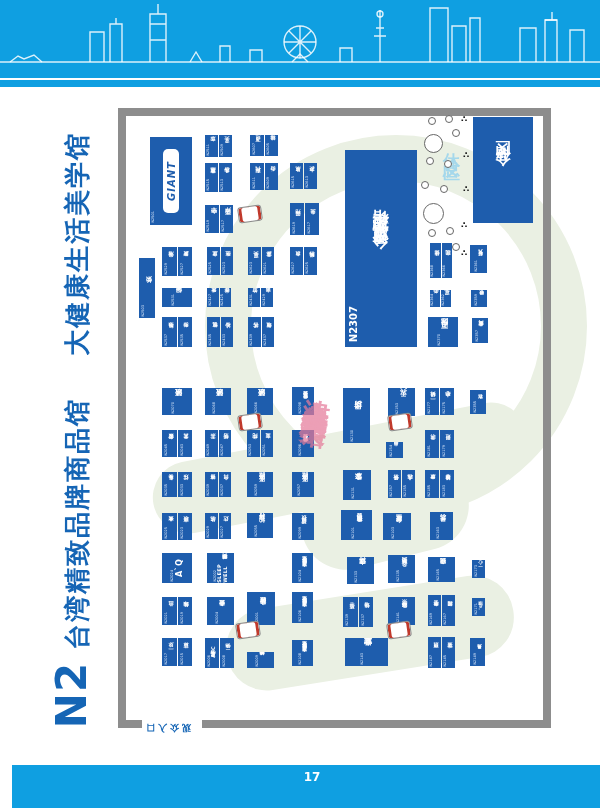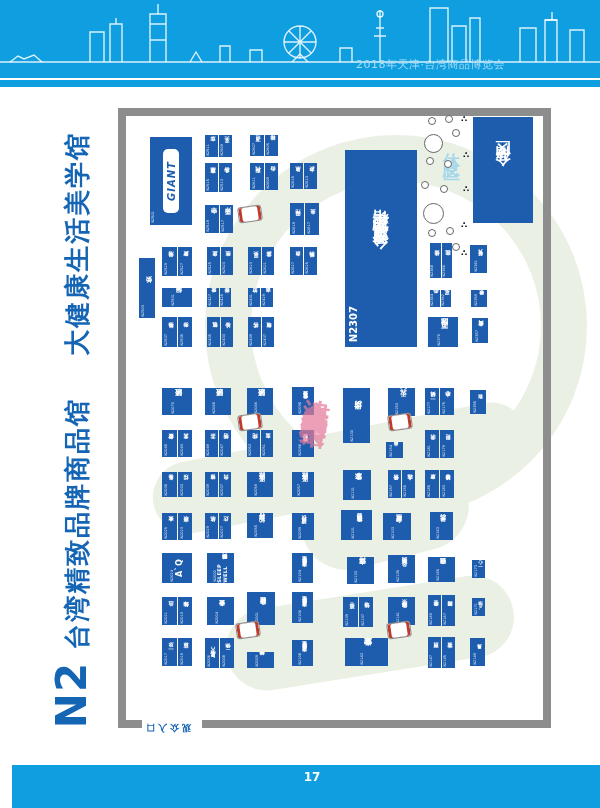--- a/index.html
+++ b/index.html
@@ -89,21 +89,20 @@
       <path d="M300,26 V58 M284,42 H316 M289,31 L311,53 M311,31 L289,53"></path>
       <path d="M292,62 l8,-8 8,8"></path>
       <path d="M250,62 V50 h12 V62 M340,62 V48 h12 V62"></path>
       <path d="M380,62 V18 M376,28 h8 M374,36 h12 M380,18 l0,-8"></path>
       <circle cx="380" cy="14" r="3"></circle>
       <path d="M430,62 V8 h18 V62 M452,62 V26 h14 V62 M470,62 V18 h10 V62"></path>
       <path d="M520,62 V28 h16 V62 M545,62 V20 h12 V62 M570,62 V30 h14 V62"></path>
       <path d="M545,20 h12 M552,20 V12"></path>
     </g>
   </svg>
-  <div class="banner-title">2018年天津·台湾商品博览会</div>
 </div>
 <div class="banner-line"></div>
 
 <div class="side-title">
   <div class="rot">
     <span class="hall-no">N2</span>
     <span class="t1">台湾精致品牌商品馆</span>
     <span class="t2">大健康生活美学馆</span>
   </div>
 </div>

